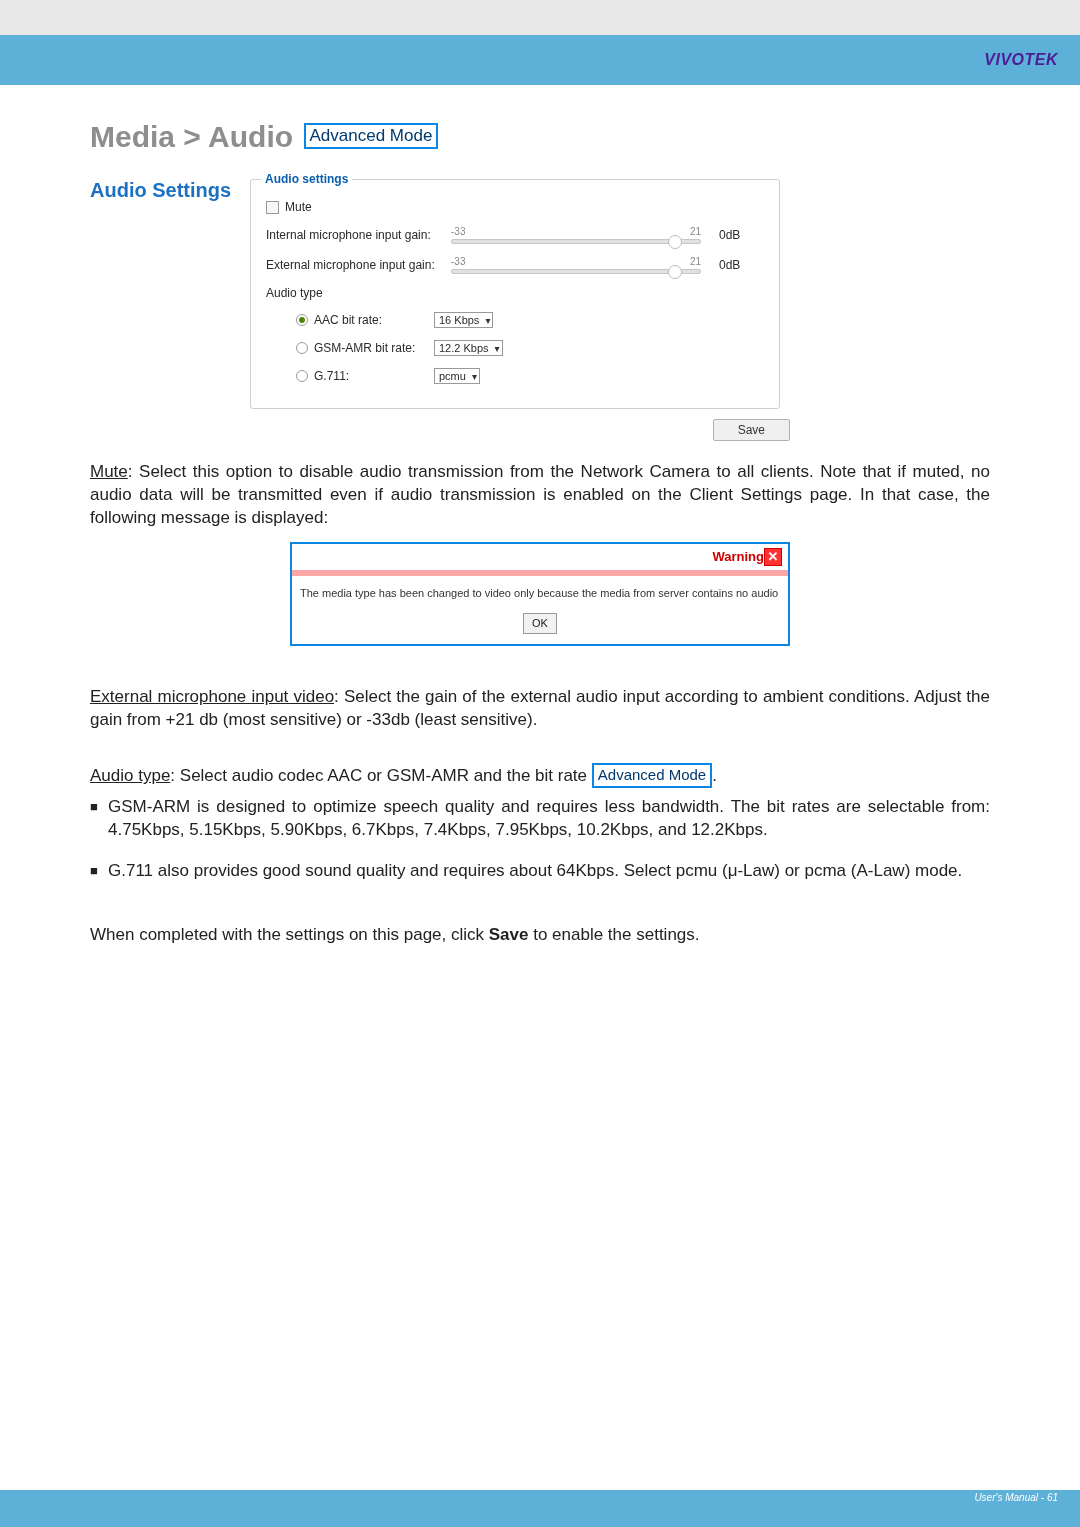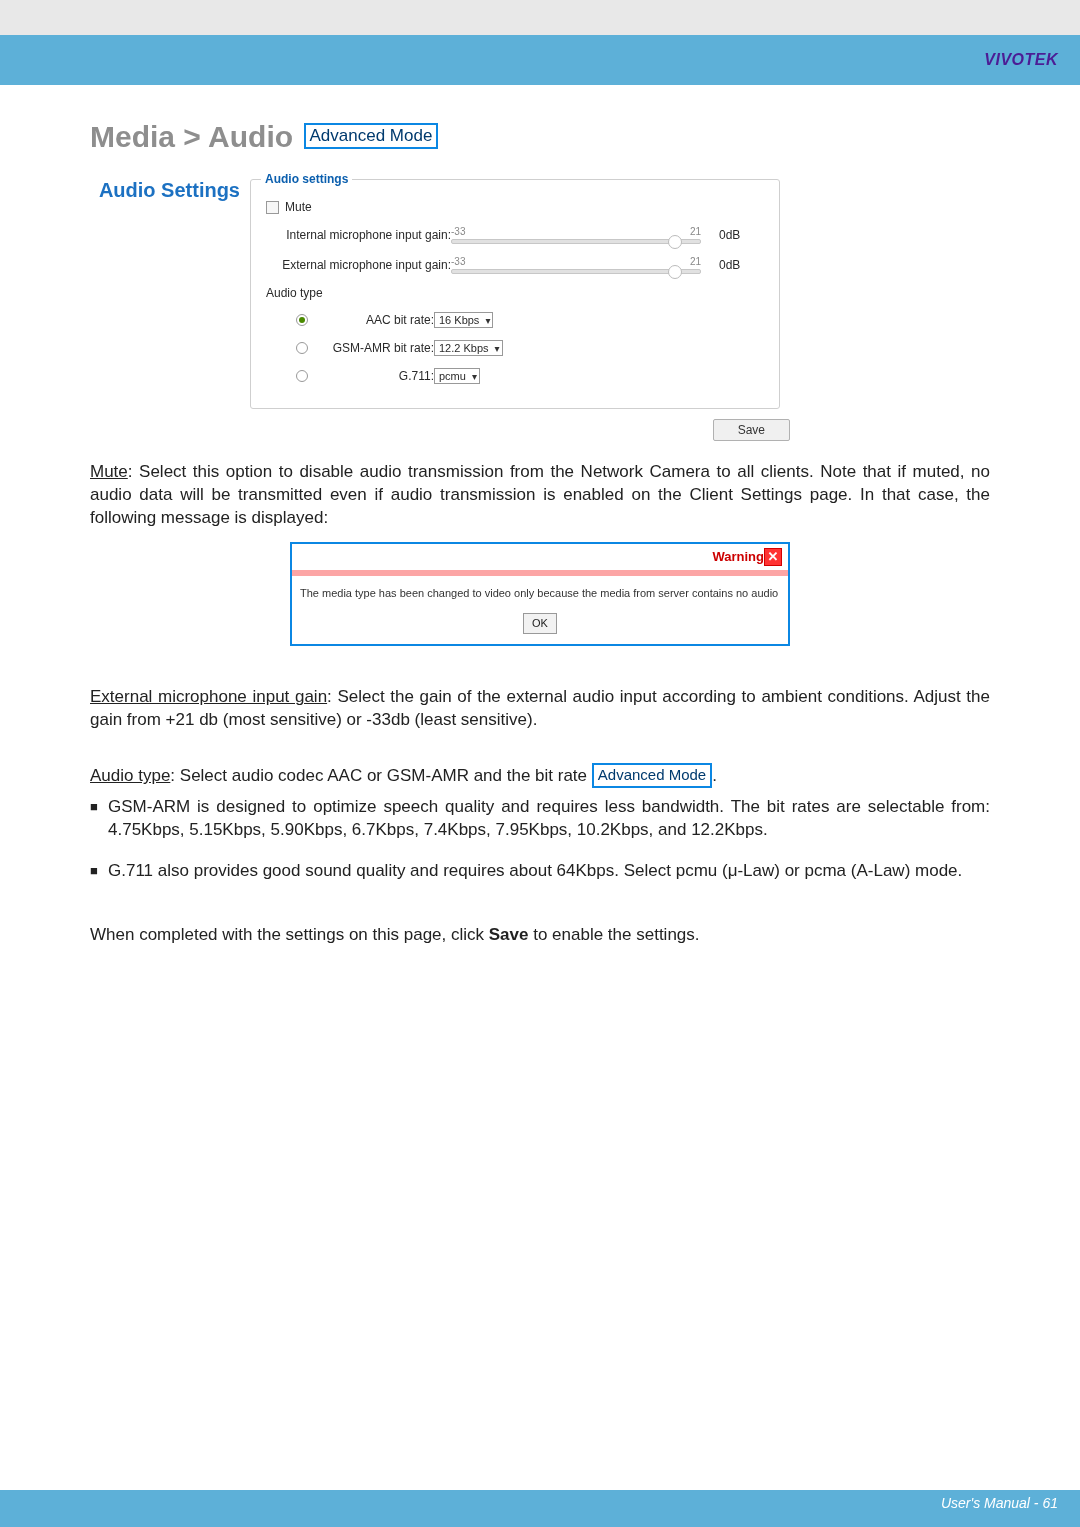--- a/index.html
+++ b/index.html
@@ -59,21 +59,21 @@
     font-weight: normal;
   }
   .section-title {
     color: #1c71c2;
     font-size: 20px;
     font-weight: bold;
     display: inline-block;
     vertical-align: top;
     width: 150px;
   }
-  .panel-row { display: flex; align-items: flex-start; text-align: right; }
+  .panel-row { display: flex; align-items: flex-start; }
   .panel {
     border: 1px solid #cfcfcf;
     border-radius: 3px;
     width: 530px;
     position: relative;
     padding: 20px 15px 12px 15px;
     margin-left: 10px;
     font-size: 12px;
     color: #2a2a2a;
   }
@@ -153,22 +153,22 @@
   }
   ul.bul { list-style: none; padding: 0; margin: 0; }
   ul.bul li { position: relative; padding-left: 18px; margin-bottom: 18px; }
   ul.bul li::before { content: "■"; position: absolute; left: 0; top: 2px; font-size: 13px; }
   .footer {
     position: absolute; bottom: 0; left: 0; right: 0;
     height: 55px;
     background: linear-gradient(to bottom, #fff 0, #fff 18px, #5db0d8 18px);
   }
   .footer-text {
-    position: absolute; right: 22px; bottom: 16px;
-    color: #fff; font-size: 14px; font-style: italic; margin-top: 36px;
+    position: absolute; right: 22px; bottom: 24px;
+    color: #fff; font-size: 10px; font-style: italic; margin-top: 36px;
   }
   .badge-inline {
     display: inline-block; border: 2px solid #0b87e3; color: #003a6e;
     padding: 0 4px; font-size: 15px; background: #fff; vertical-align: 1px;
   }
 </style>
 </head>
 <body>
 
 <div class="page">
@@ -270,21 +270,21 @@
           <span class="dialog-close">✕</span>
         </div>
         <div class="dialog-body">
           <div class="dialog-msg">The media type has been changed to video only because the media from server contains no audio</div>
           <span class="dialog-ok">OK</span>
         </div>
       </div>
 
       <br>
       <p>
-        <span class="u">External microphone input gain</span><span>: Select the gain of the external audio input according to ambient conditions. Adjust the gain from +21 db (most sensitive) or -33db (least sensitive).</span>
+        <span class="u">External microphone input video</span><span>: Select the gain of the external audio input according to ambient conditions. Adjust the gain from +21 db (most sensitive) or -33db (least sensitive).</span>
       </p>
       <br>
       <p>
         <span class="u">Audio type</span><span>: Select audio codec AAC or GSM-AMR and the bit rate </span><span class="badge-inline">Advanced Mode</span><span>.</span>
       </p>
 
       <ul class="bul">
         <li>GSM-ARM is designed to optimize speech quality and requires less bandwidth. The bit rates are selectable from: 4.75Kbps, 5.15Kbps, 5.90Kbps, 6.7Kbps, 7.4Kbps, 7.95Kbps, 10.2Kbps, and 12.2Kbps.</li>
         <li>G.711 also provides good sound quality and requires about 64Kbps. Select pcmu (μ-Law) or pcma (A-Law) mode.</li>
       </ul>

